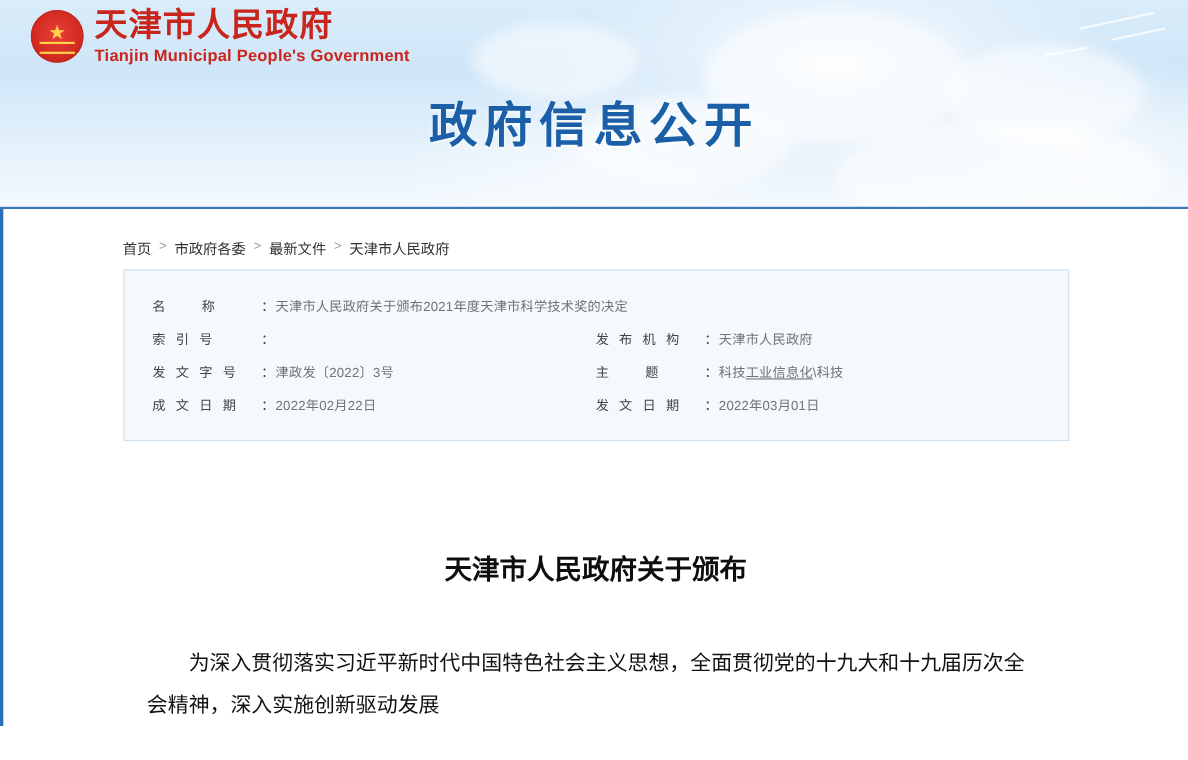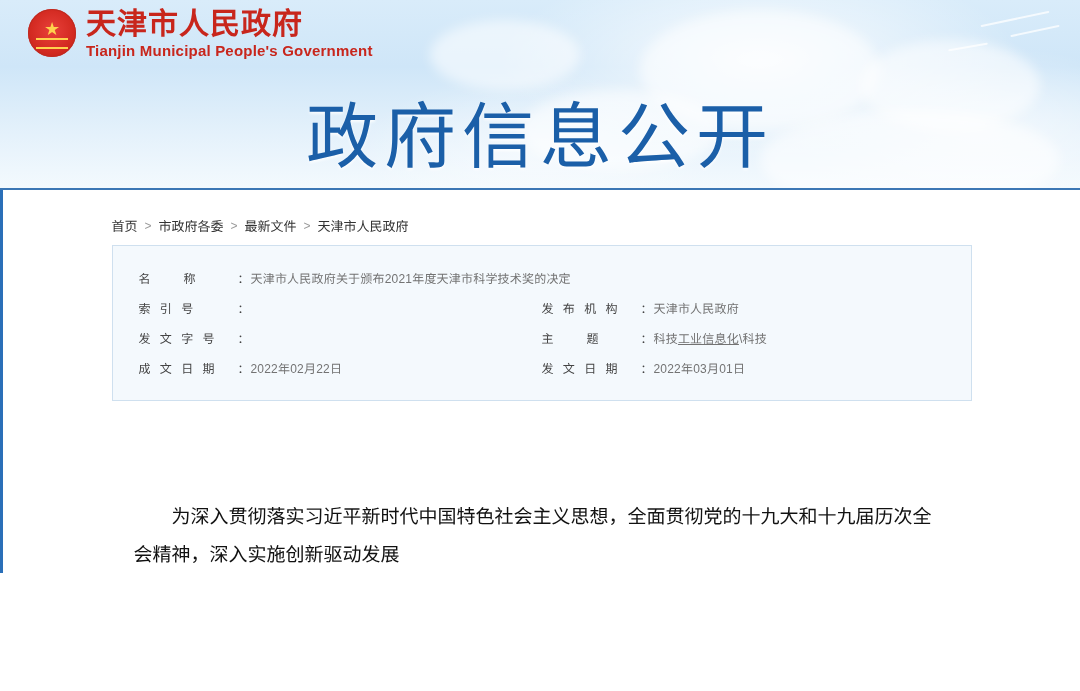--- a/index.html
+++ b/index.html
@@ -102,22 +102,22 @@
   }
 
   
   .banner-title {
     position: absolute;
     left: 0;
     right: 0;
     top: 78px;
     text-align: center;
     font-family: "DejaVu Sans", "Liberation Sans", sans-serif;
-    font-size: 72px;
-    font-weight: normal;
+    font-size: 44px;
+    font-weight: bold;
     color: #1b5fa8;
     letter-spacing: 6px;
     text-shadow: 0 2px 3px rgba(255,255,255,0.85);
   }
 
   .banner-divider {
     position: absolute;
     left: 0;
     top: 188px;
     width: 1080px;
@@ -139,21 +139,20 @@
     margin: 0 auto;
     padding-top: 20px;
   }
 
   
   .breadcrumb {
     font-size: 13px;
     color: #333333;
     padding: 6px 0 10px 0;
     display: flex;
-    align-items: center;
     gap: 7px;
   }
   .breadcrumb a {
     color: #333333;
     text-decoration: none;
   }
   .breadcrumb .sep { color: #9a9a9a; font-size: 12px; }
 
   
   .info-box {
@@ -287,20 +286,21 @@
           <span class="info-label">发 布 机 构</span>
           <span class="info-colon">：</span>
           <span class="info-value">天津市人民政府</span>
         </div>
       </div>
 
       <div class="info-row">
         <div class="info-cell half">
           <span class="info-label">发 文 字 号</span>
           <span class="info-colon">：</span>
+          <span class="info-value">津政发〔2022〕3号</span>
         </div>
         <div class="info-cell half">
           <span class="info-label">主　　题</span>
           <span class="info-colon">：</span>
           <span class="info-value"><span>科技</span><span class="u">工业信息化</span><span>\科技</span></span>
         </div>
       </div>
 
       <div class="info-row">
         <div class="info-cell half">
@@ -311,20 +311,21 @@
         <div class="info-cell half">
           <span class="info-label">发 文 日 期</span>
           <span class="info-colon">：</span>
           <span class="info-value">2022年03月01日</span>
         </div>
       </div>
 
     </div>
 
     <div class="doc-title">
+      <div>天津市人民政府关于颁布</div>
     </div>
 
     <div class="doc-body">
       <p class="indent">为深入贯彻落实习近平新时代中国特色社会主义思想，全面贯彻党的十九大和十九届历次全会精神，深入实施创新驱动发展</p>
     </div>
 
   </div>
 
   <div class="watermark">
     

